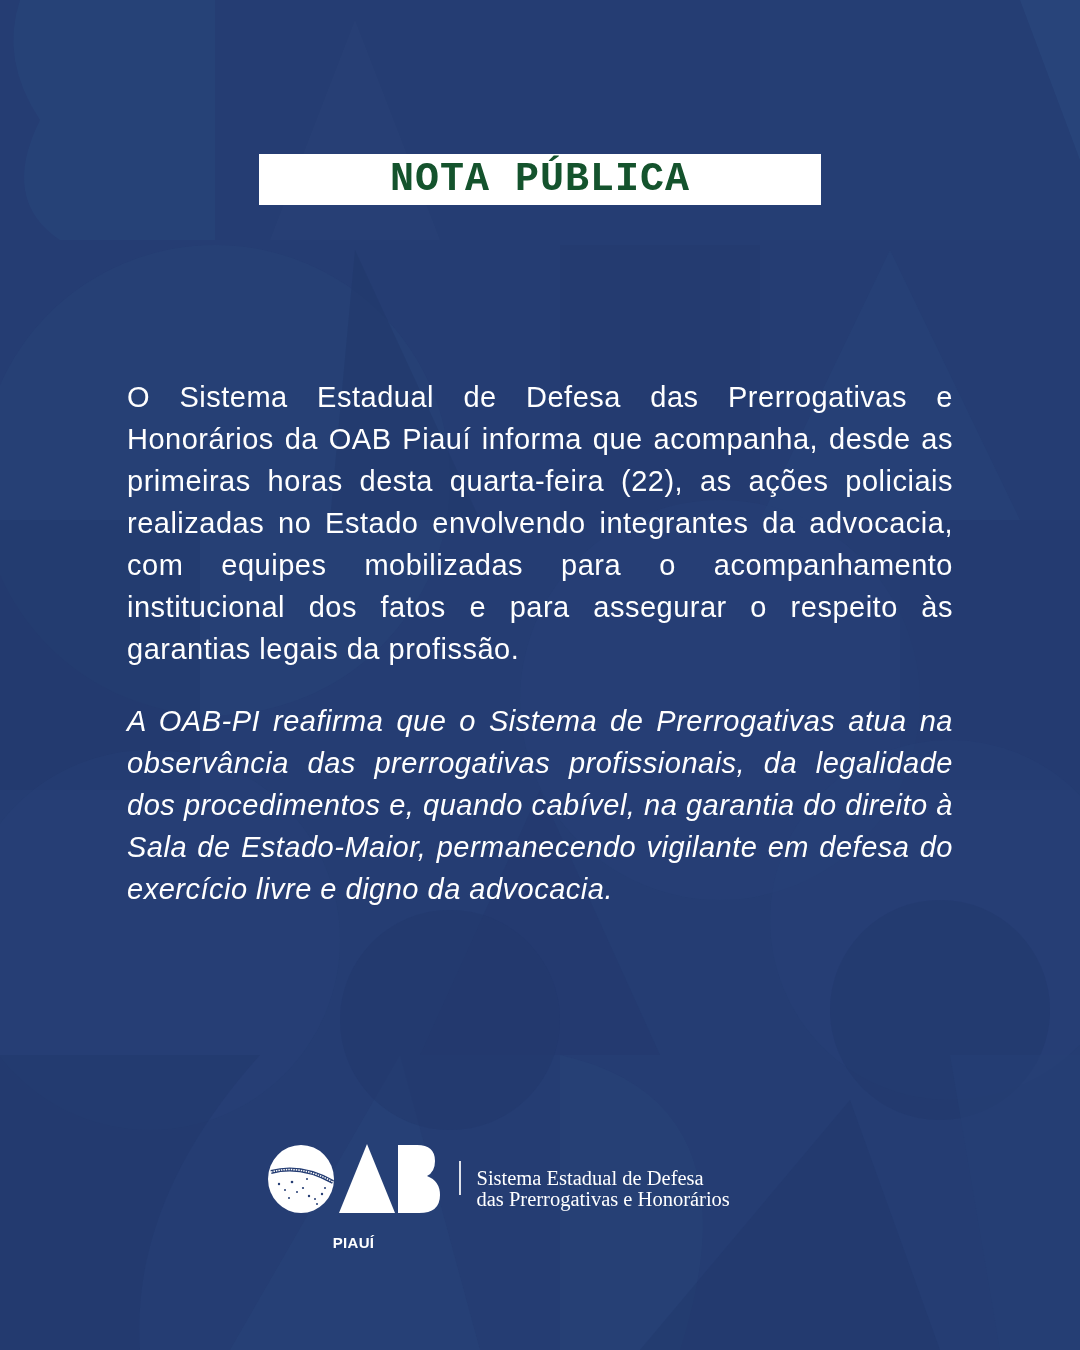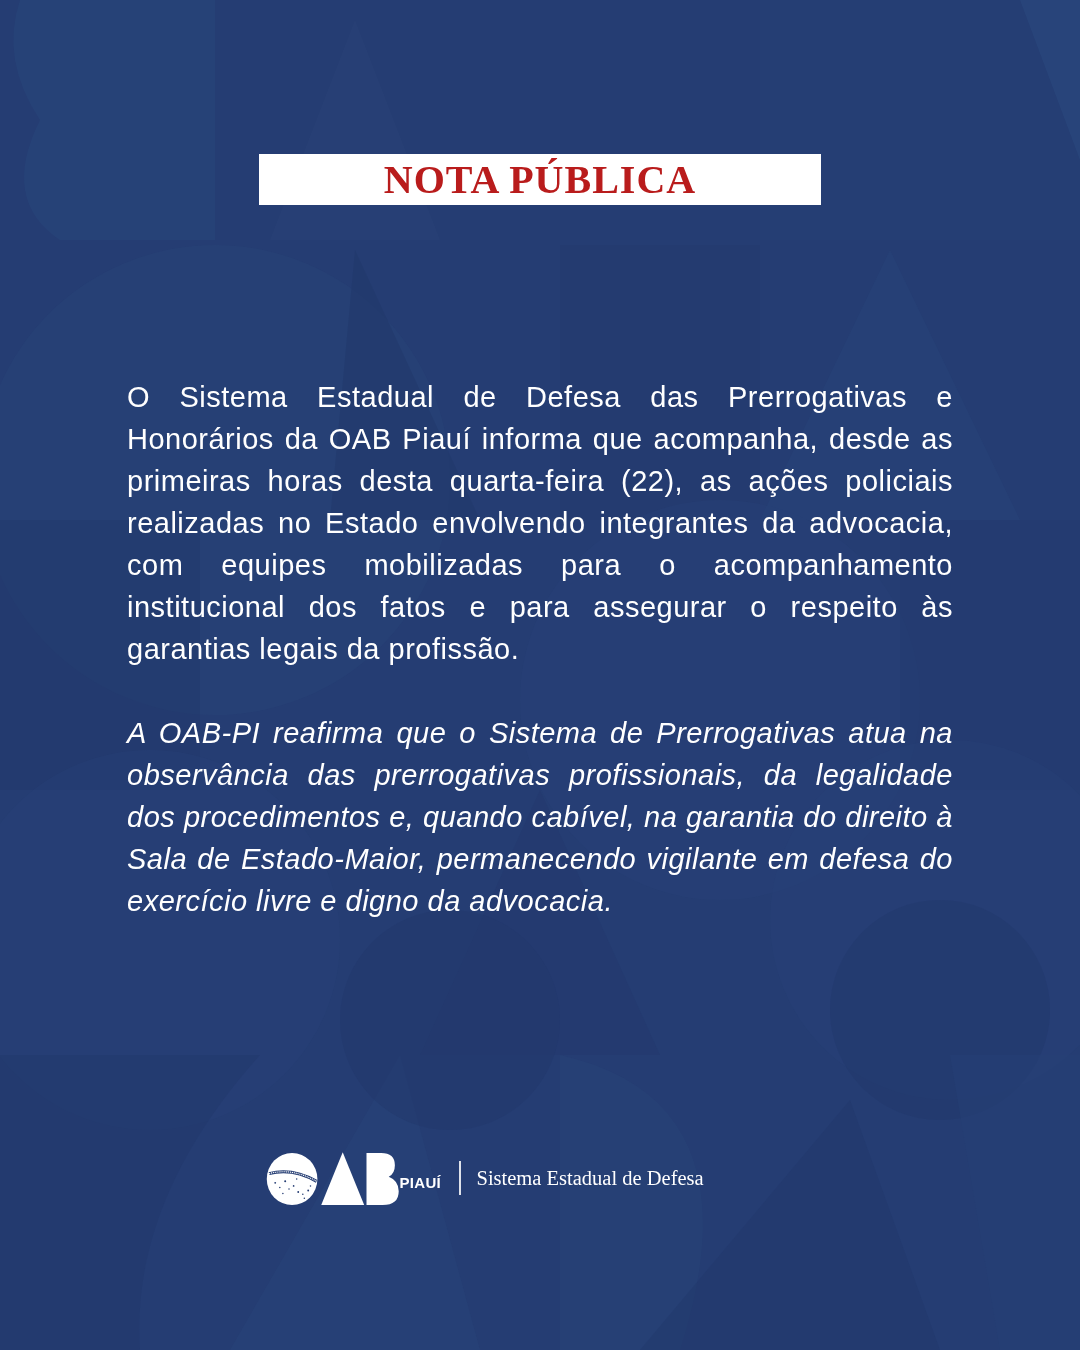--- a/index.html
+++ b/index.html
@@ -15,50 +15,50 @@
 
     .title-box {
       position: absolute;
       left: 259px; top: 154px;
       width: 562px; height: 51px;
       background: #ffffff;
       display: flex; align-items: center; justify-content: center;
       z-index: 2;
     }
     .title-text {
-      font-family: Liberation Serif, serif;
+      font-family: Liberation Mono, monospace;
       font-weight: bold;
       font-size: 40px;
-      color: #b91c1c;
+      color: #14532d;
       letter-spacing: 1px;
       line-height: 1;
     }
 
     .body-text {
       position: absolute;
       left: 127px; top: 376px;
       width: 826px;
       z-index: 2;
       font-family: "Liberation Sans", sans-serif;
       font-size: 29px;
       line-height: 42px;
       text-align: justify;
       color: #ffffff;
       letter-spacing: 0.5px;
     }
-    .body-text p { margin-bottom: 42px; }
+    .body-text p { margin-bottom: 30px; }
     .body-text p:last-child { margin-bottom: 0; font-style: italic; }
 
     .footer {
       position: absolute;
       left: 266px; top: 1144px;
       z-index: 2;
       display: flex; align-items: flex-start;
     }
-    .logo-block { width: 175px; display: flex; flex-direction: row; align-items: center; }
+    .logo-block { width: 175px; display: flex; flex-direction: column; align-items: center; gap: 13px; }
     .logo-svg { width: 174px; height: 70px; display: block; }
     .logo-state {
       margin-top: 7px;
       font-family: "Liberation Sans", sans-serif;
       font-weight: bold;
       font-size: 15px;
       color: #ffffff;
       letter-spacing: 0.3px;
     }
     .divider {
@@ -144,14 +144,15 @@
 
       <path d="M72 69 L100 0 L128 69 Z" fill="#ffffff"></path>
 
       <path d="M131 1 L150 1 Q 168 1 168 17 Q 168 28 160 32 Q 173 37 173 51 Q 173 69 152 69 L131 69 Z" fill="#ffffff"></path>
     </svg>
     <div class="logo-state">PIAUÍ</div>
   </div>
   <div class="divider"></div>
   <div class="org-name">
     <span>Sistema Estadual de Defesa</span>
+    <span>das Prerrogativas e Honorários</span>
   </div>
 </div>
 
 </body></html>

